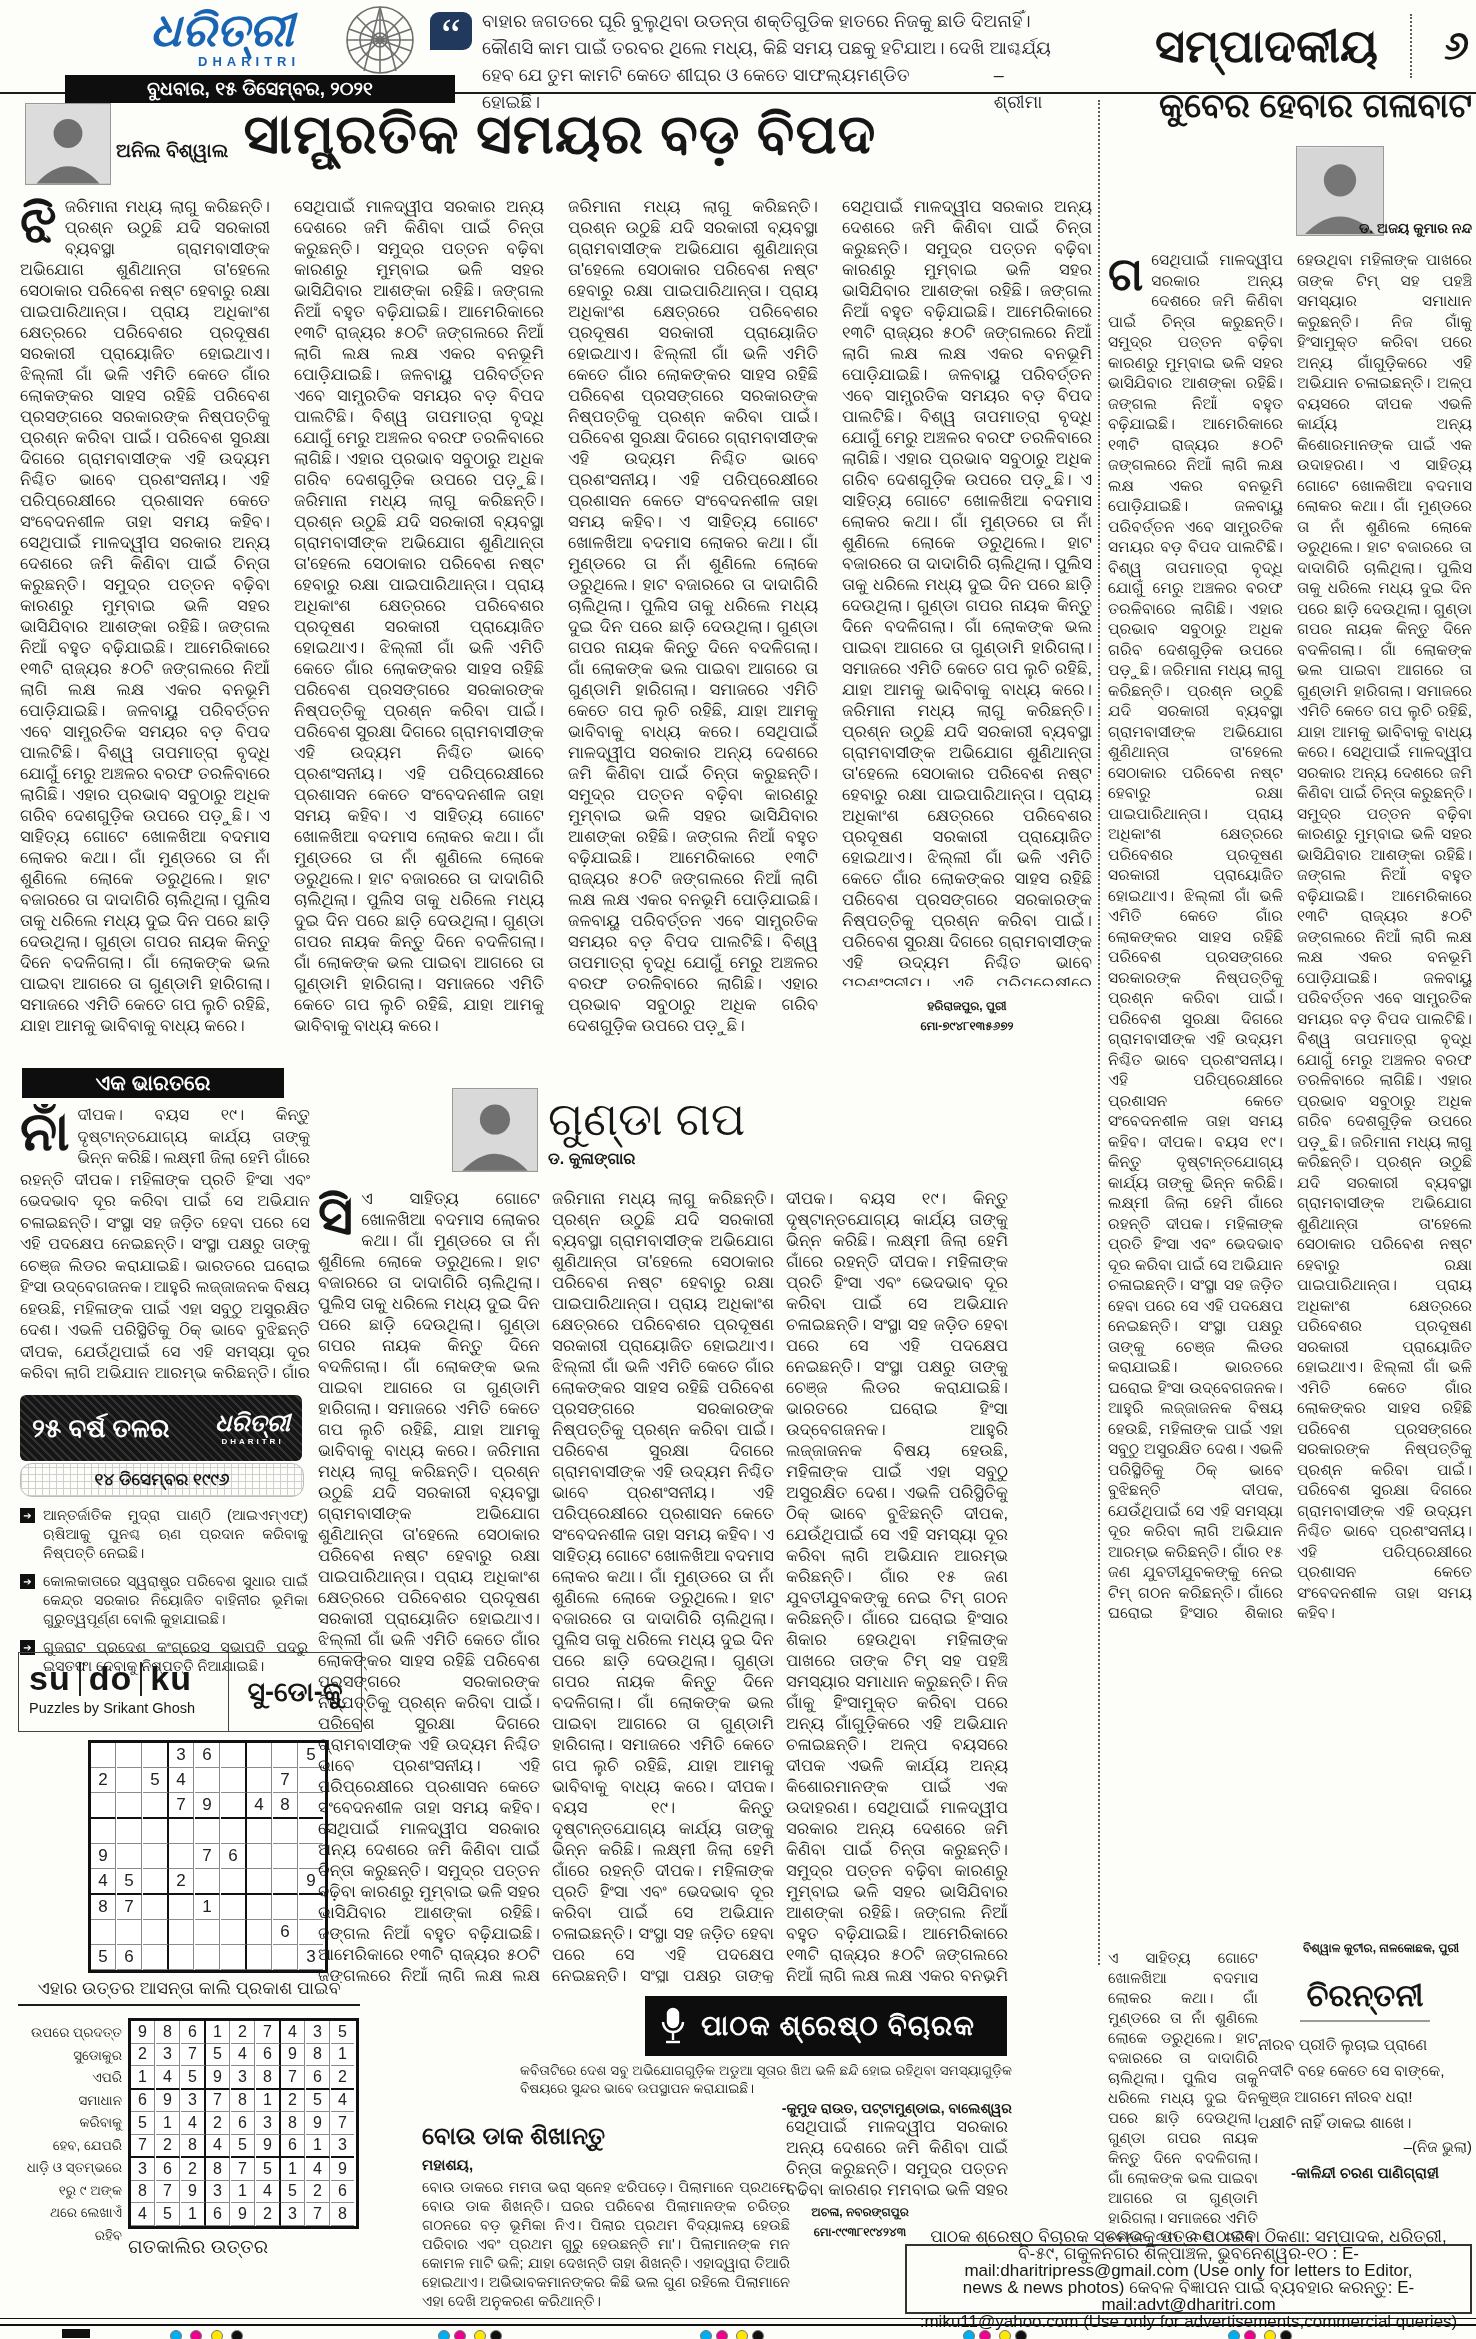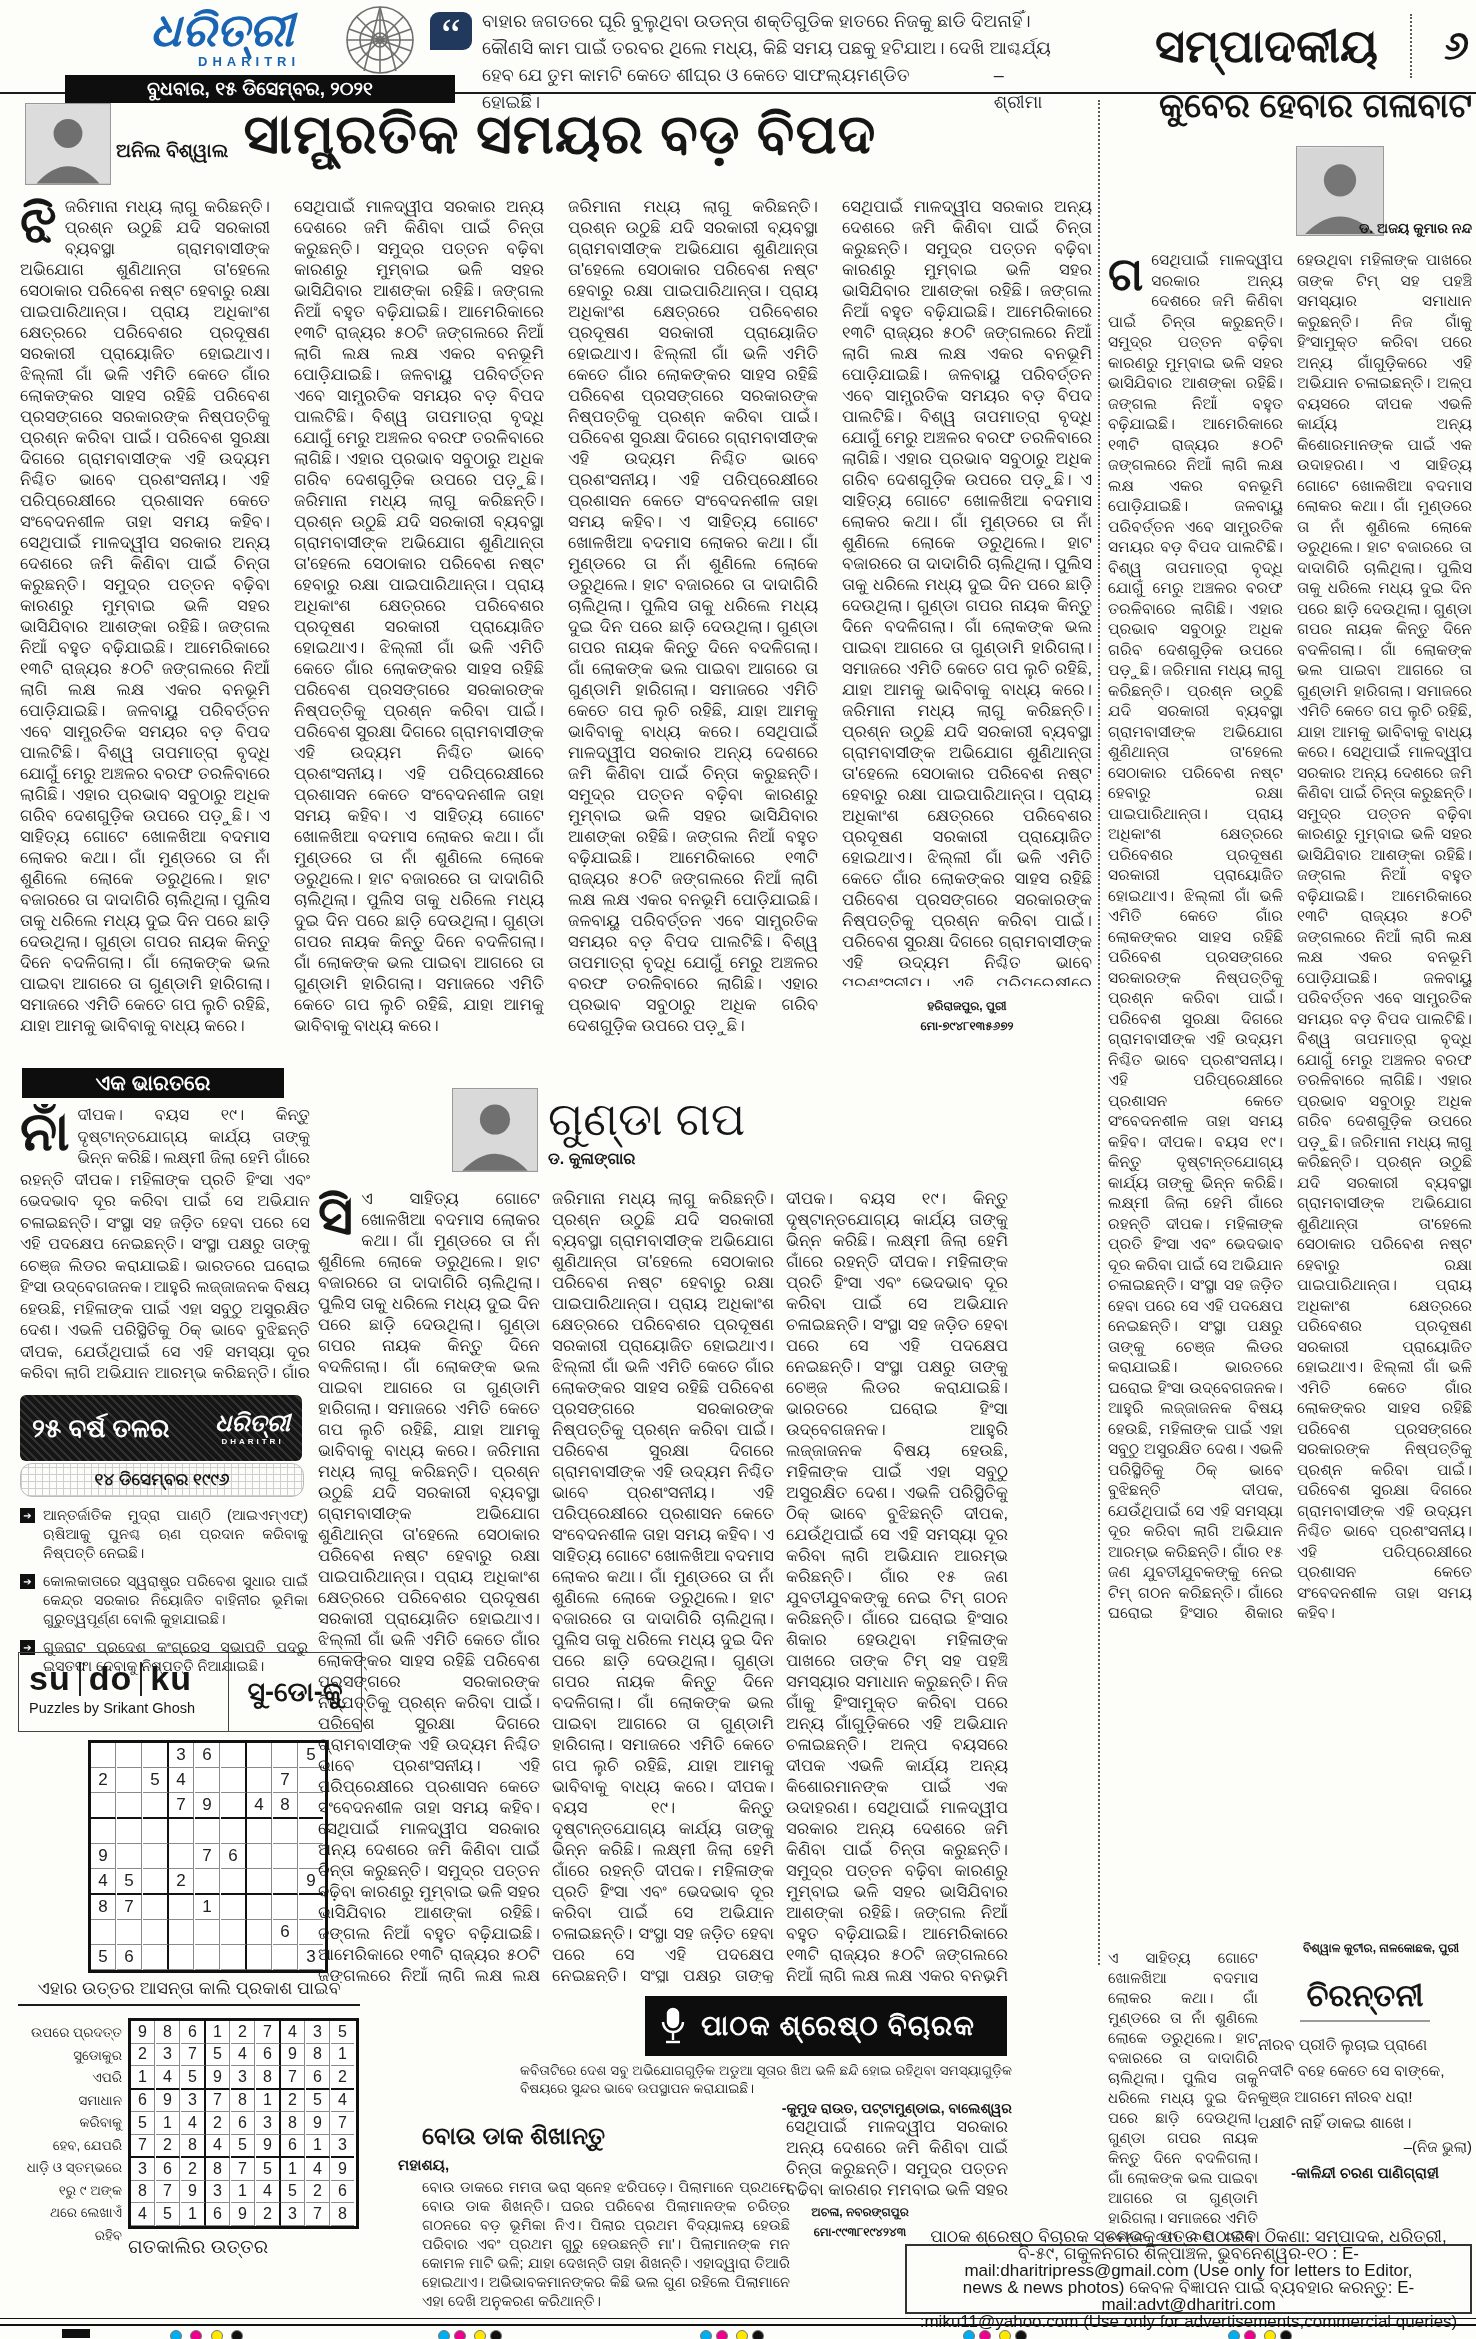--- a/index.html
+++ b/index.html
@@ -402,21 +402,21 @@
             <line x1="10" y1="36" x2="24" y2="36"></line>
         </g>
       </svg>
     </span>
     <span style="color:#fff;font-weight:bold;font-size:28px;letter-spacing:1px;">ପାଠକ ଶ୍ରେଷ୍ଠ ବିଚାରକ</span>
   </div>
   <div class="abs just" style="left:520px;top:2062px;width:492px;font-size:13.5px;line-height:18px;">କବିତାଟିରେ ଦେଶ ସବୁ ଅଭିଯୋଗଗୁଡ଼ିକ ଅଡୁଆ ସୂତାର ଖିଅ ଭଳି ଛନ୍ଦି ହୋଇ ରହିଥିବା ସମସ୍ୟାଗୁଡ଼ିକ ବିଷୟରେ ସୁନ୍ଦର ଭାବେ ଉପସ୍ଥାପନ କରାଯାଇଛି।</div>
   <div class="abs" style="left:520px;top:2100px;width:492px;text-align:right;font-weight:bold;font-size:14px;">-କୁମୁଦ ରାଉତ, ପଟ୍ଟାମୁଣ୍ଡାଇ, ବାଲେଶ୍ୱର</div>
 
   <div class="abs" style="left:422px;top:2122px;width:300px;font-size:24px;font-weight:bold;">ବୋଉ ଡାକ ଶିଖାନ୍ତୁ</div>
-  <div class="abs" style="left:398px;top:2156px;width:120px;font-size:15px;font-weight:bold;">ମହାଶୟ,</div>
+  <div class="abs" style="left:422px;top:2156px;width:120px;font-size:15px;font-weight:bold;">ମହାଶୟ,</div>
   <div class="abs just" style="left:422px;top:2178px;width:368px;height:136px;font-size:14.5px;line-height:19px;">ବୋଉ ଡାକରେ ମମତା ଭରା ସ୍ନେହ ଝରିପଡ଼େ। ପିଲାମାନେ ପ୍ରଥମେ ବୋଉ ଡାକ ଶିଖନ୍ତି। ଘରର ପରିବେଶ ପିଲାମାନଙ୍କ ଚରିତ୍ର ଗଠନରେ ବଡ଼ ଭୂମିକା ନିଏ। ପିଲାର ପ୍ରଥମ ବିଦ୍ୟାଳୟ ହେଉଛି ପରିବାର ଏବଂ ପ୍ରଥମ ଗୁରୁ ହେଉଛନ୍ତି ମା'। ପିଲାମାନଙ୍କ ମନ କୋମଳ ମାଟି ଭଳି; ଯାହା ଦେଖନ୍ତି ତାହା ଶିଖନ୍ତି। ଏହାଦ୍ୱାରା ତିଆରି ହୋଇଥାଏ। ଅଭିଭାବକମାନଙ୍କର କିଛି ଭଲ ଗୁଣ ରହିଲେ ପିଲାମାନେ ଏହା ଦେଖି ଅନୁକରଣ କରିଥାନ୍ତି।</div>
 
   <div class="abs" style="left:1258px;top:1978px;width:214px;">
     <div style="text-align:center;font-size:31px;font-weight:bold;">ଚିରନ୍ତନୀ</div>
     <div style="width:130px;height:2px;background:#9a9a9a;margin:6px auto 10px auto;"></div>
     <div class="pre" style="font-size:15.5px;line-height:26px;">ନୀରବ ପ୍ରୀତି ଲୁଚାଇ ପ୍ରାଣେ
 ନଦୀଟି ବହେ କେତେ ସେ ବାଙ୍କେ,
 କୁଞ୍ଜ ଆଗମେ ନୀରବ ଧରା!
 ପକ୍ଷୀଟି ନାହିଁ ଡାକଇ ଶାଖେ।</div>
     <div style="text-align:right;font-size:15px;margin-top:2px;">–(ନିଜ ଭୁଲା)</div>

